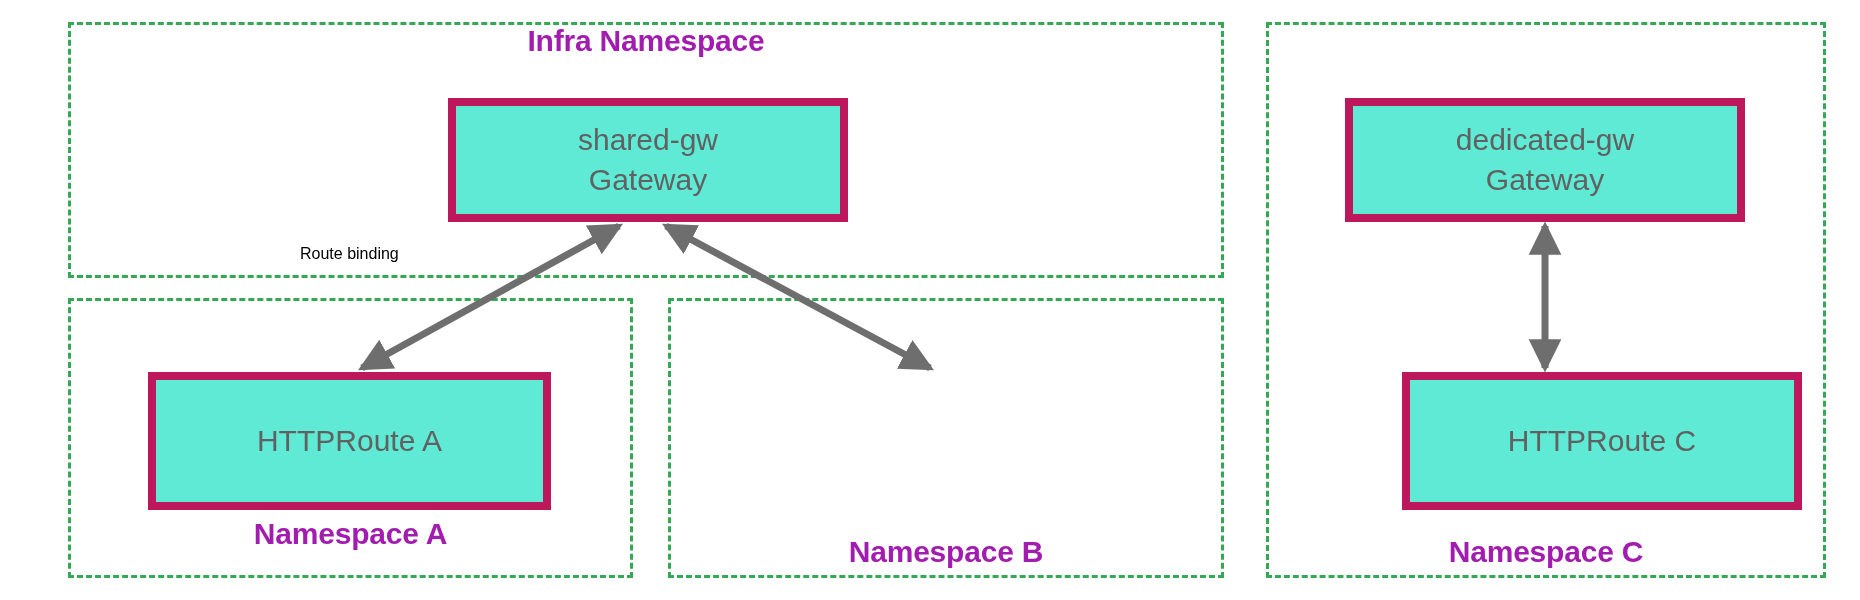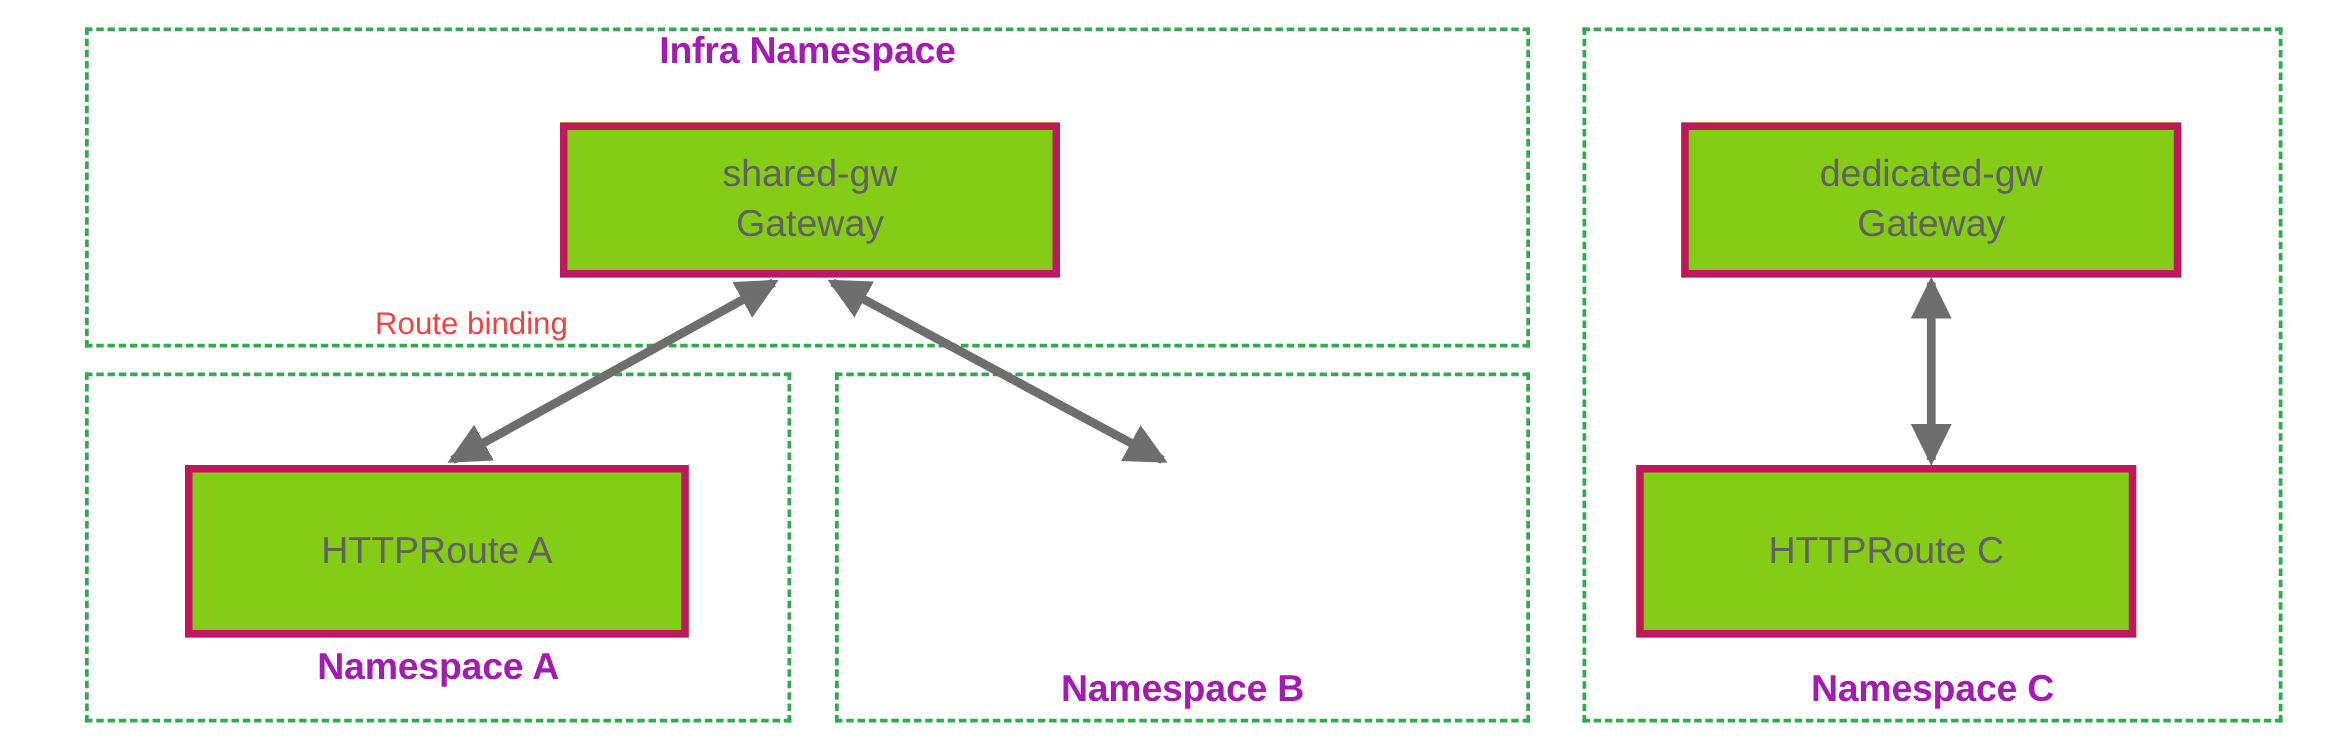--- a/index.html
+++ b/index.html
@@ -32,37 +32,37 @@
     font-weight: bold;
     letter-spacing: -0.2px;
     white-space: nowrap;
     text-align: center;
   }
 
   
   .res-box {
     position: absolute;
     box-sizing: border-box;
-    border: 6px solid #be185d;
-    background: #84cc16;
+    border: 8px solid #be185d;
+    background: #5eead4;
     color: #616161;
     font-size: 30px;
     line-height: 40px;
     display: flex;
     align-items: center;
     justify-content: center;
     text-align: center;
     white-space: pre-line;
   }
 
   
   .edge-label {
     position: absolute;
-    color: #ef4444;
-    font-size: 25px;
+    color: #000000;
+    font-size: 16px;
     white-space: nowrap;
   }
 
   
   #connectors {
     position: absolute;
     left: 0;
     top: 0;
     width: 1860px;
     height: 600px;
@@ -103,17 +103,17 @@
 
   <div class="res-box" style="left:448px; top:98px; width:400px; height:124px; z-index:5;">shared-gw
 Gateway</div>
 
   <div class="res-box" style="left:1345px; top:98px; width:400px; height:124px; z-index:5;">dedicated-gw
 Gateway</div>
 
   <div class="res-box" style="left:148px; top:372px; width:403px; height:138px; z-index:5;">HTTPRoute A</div>
 
 
-  <div class="res-box" style="left:1309px; top:372px; width:400px; height:138px; z-index:5;">HTTPRoute C</div>
+  <div class="res-box" style="left:1402px; top:372px; width:400px; height:138px; z-index:5;">HTTPRoute C</div>
 
   <div class="edge-label" style="left:300px; top:245px; z-index:6;">Route binding</div>
 
 </div>
 
 </body></html>

